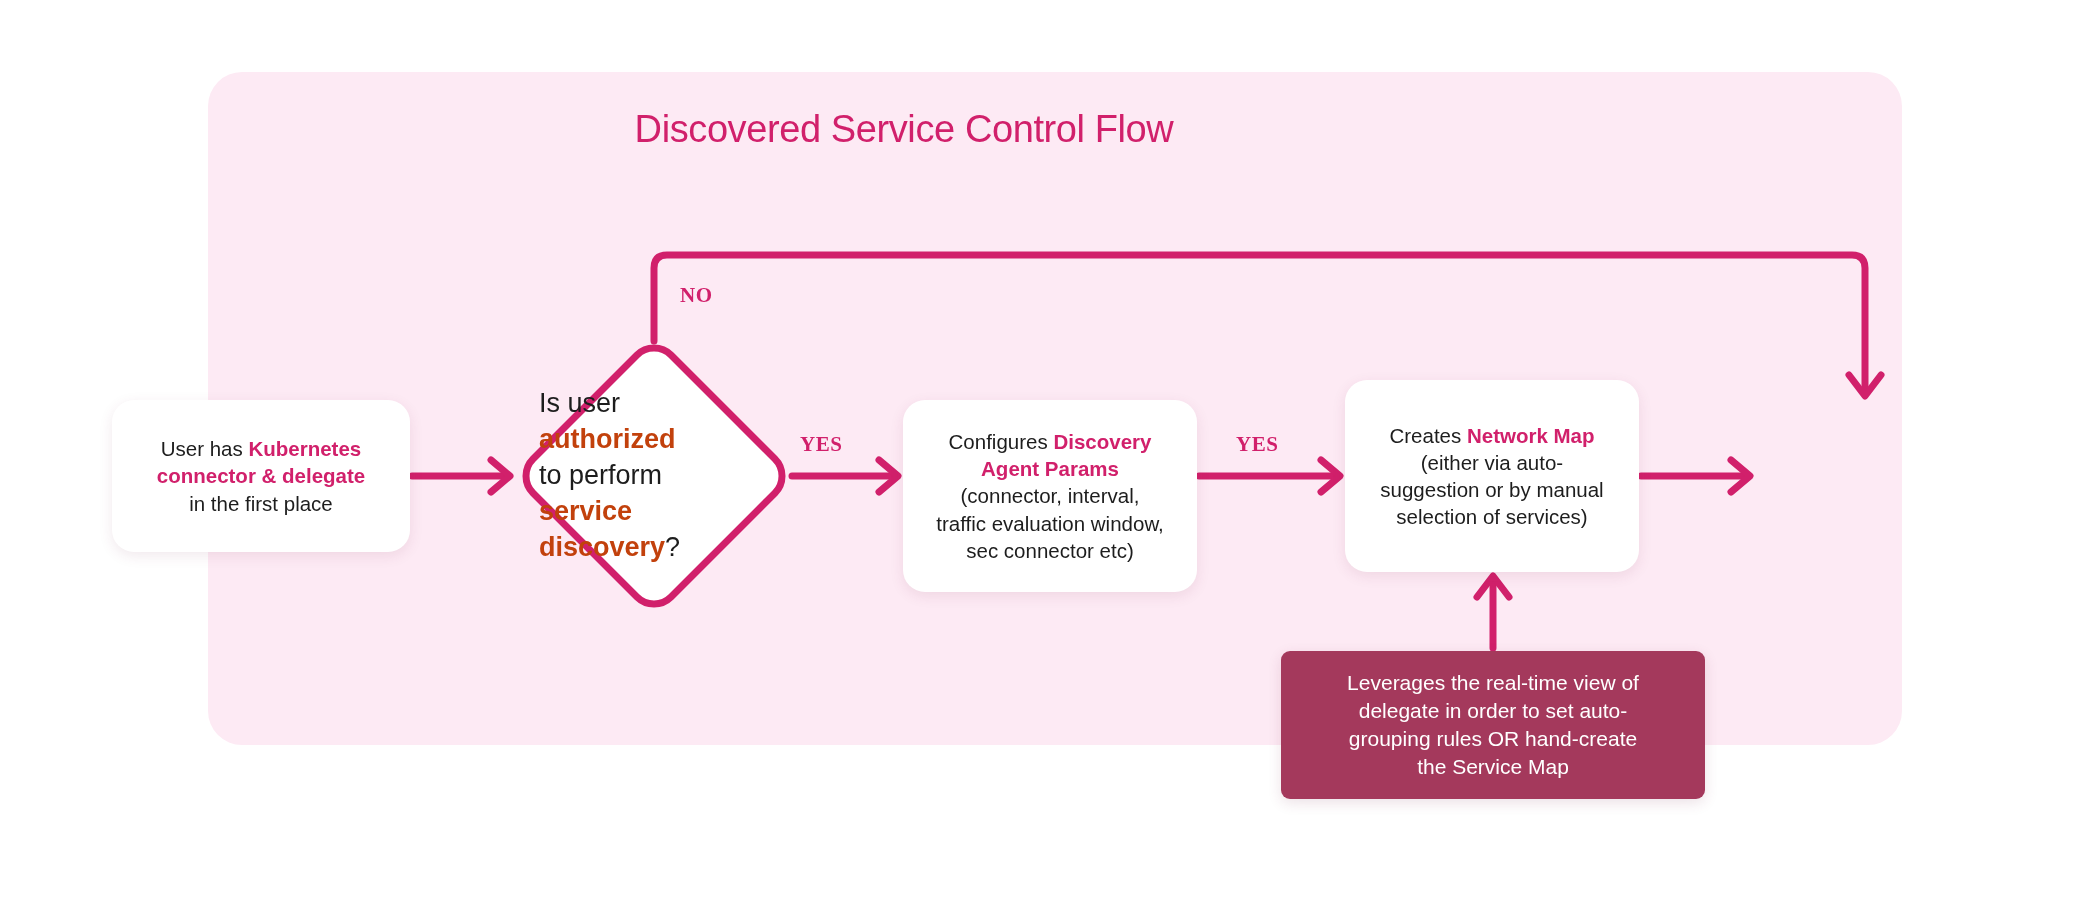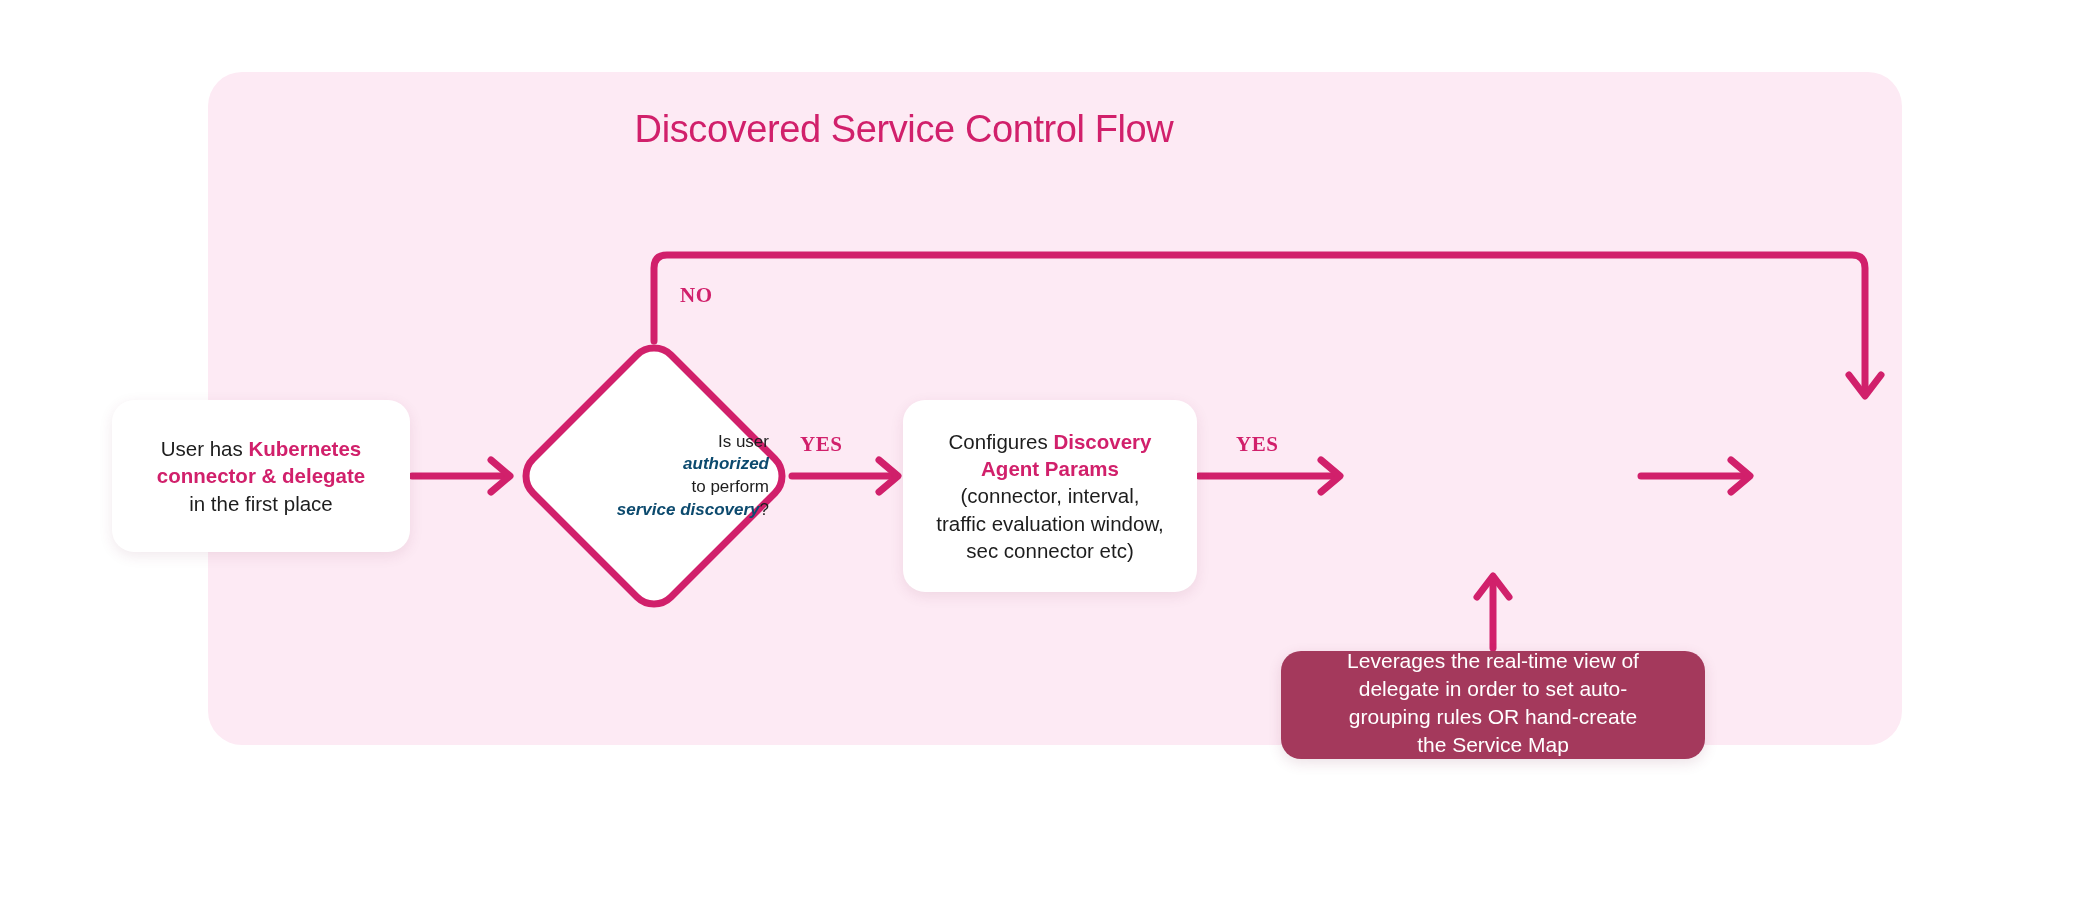--- a/index.html
+++ b/index.html
@@ -72,47 +72,46 @@
     left:518px;top:340px;width:272px;height:272px;
     background:transparent;
     box-shadow:none;
   }
   #node-decision .diamond-bg{
     position:absolute;left:0;top:0;width:272px;height:272px;
   }
   #node-decision .dtxt{
     position:relative;
     z-index:2;
-    font-size:17px;
+    font-size:27px;
     line-height:1.33;
     color:#1d1d1d;
     width:230px;
-    text-align:right;
-  }
-  #node-decision .dtxt b{color:#0c4a6e;font-weight:bold;font-style:italic;}
+    text-align:left;
+  }
+  #node-decision .dtxt b{color:#c2410c;font-weight:bold;}
 
   
   #node-config{left:903px;top:400px;width:294px;height:192px;}
 
   
   #node-map{left:1345px;top:380px;width:294px;height:192px;}
 
   
   #node-end{left:1755px;top:405px;width:230px;height:140px;}
   #node-end .endtxt{
     font-size:32px;font-weight:bold;color:#d1206b;letter-spacing:0.5px;
   }
 
   
   #node-note{
-    left:1281px;top:651px;width:424px;height:108px;
+    left:1281px;top:651px;width:424px;height:148px;
     background:#a4395c;
-    border-radius:20px;
+    border-radius:9px;
     box-shadow:0 4px 14px rgba(120,40,80,0.14);
-    align-items:flex-end;
   }
   #node-note .ntxt{
     font-size:21px;line-height:1.33;color:#ffffff;padding:0 18px;
   }
 
   
   .elabel{
     position:absolute;
     font-size:21px;
     font-weight:bold;
@@ -196,20 +195,28 @@
   <div class="node card" id="node-config">
     <div class="txt">
       <span><span>Configures </span><b>Discovery</b></span><br>
       <b>Agent Params</b><br>
       <span>(connector, interval,</span><br>
       <span>traffic evaluation window,</span><br>
       <span>sec connector etc)</span>
     </div>
   </div>
 
+  <div class="node card" id="node-map">
+    <div class="txt">
+      <span><span>Creates </span><b>Network Map</b></span><br>
+      <span>(either via auto-</span><br>
+      <span>suggestion or by manual</span><br>
+      <span>selection of services)</span>
+    </div>
+  </div>
 
 
   <div class="node" id="node-note">
     <div class="ntxt">
       <span>Leverages the real-time view of</span><br>
       <span>delegate in order to set auto-</span><br>
       <span>grouping rules OR hand-create</span><br>
       <span>the Service Map</span>
     </div>
   </div>

